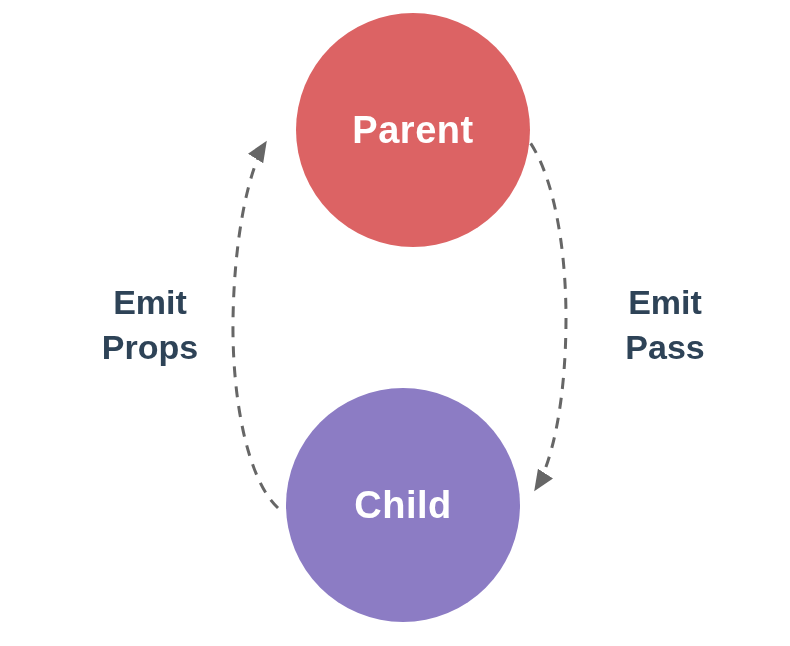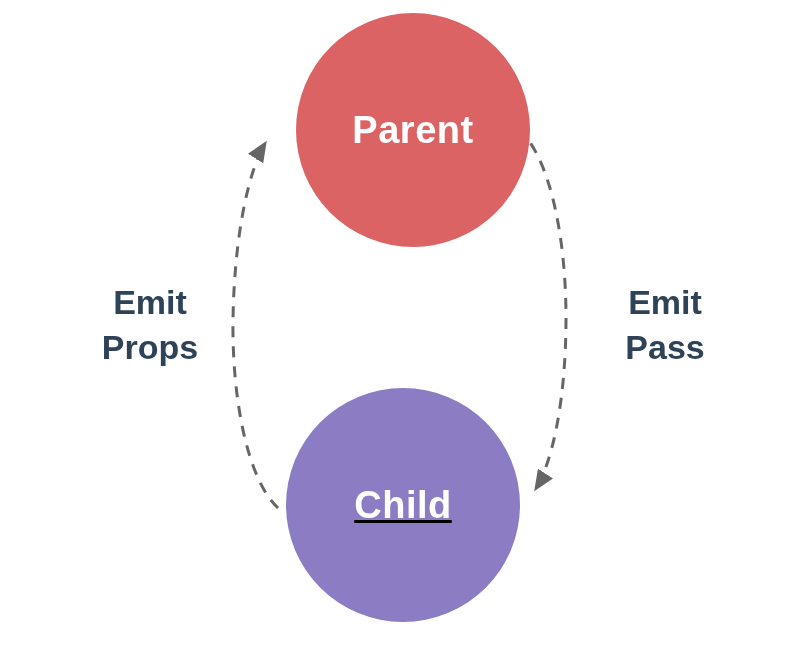--- a/index.html
+++ b/index.html
@@ -36,21 +36,21 @@
   .arrowhead { fill: var(--arrow, #666); }
   .node {
     position: absolute;
     width: 234px; height: 234px;
     border-radius: 50%;
     display: flex;
     align-items: center;
     justify-content: center;
   }
   .node-parent { left: 296px; top: 13px;  background: var(--node-parent); }
-  .node-child  { left: 286px; top: 388px; background: var(--node-child); text-decoration: underline; }
+  .node-child  { left: 286px; top: 388px; background: var(--node-child); }
   .node-label {
     color: var(--node-text);
     font-size: 38px;
     font-weight: 700;
     letter-spacing: 0.5px;
   }
   .edge-label {
     position: absolute;
     width: 180px;
     text-align: center;

